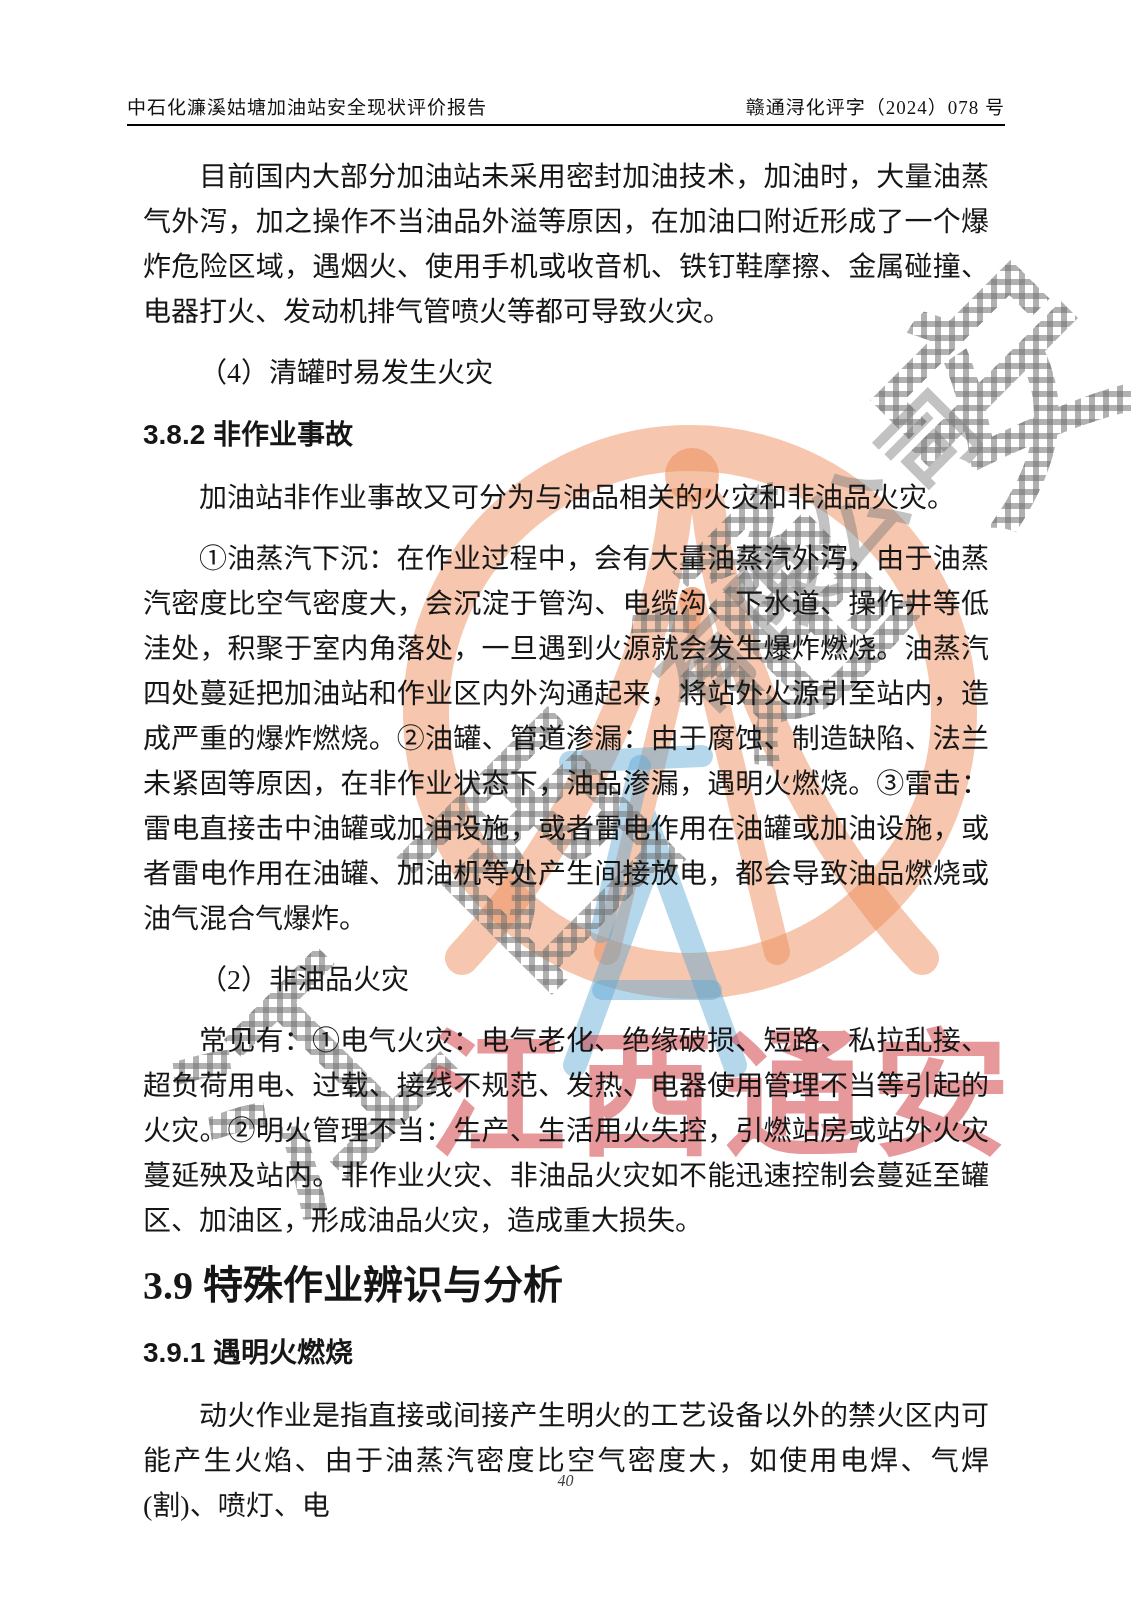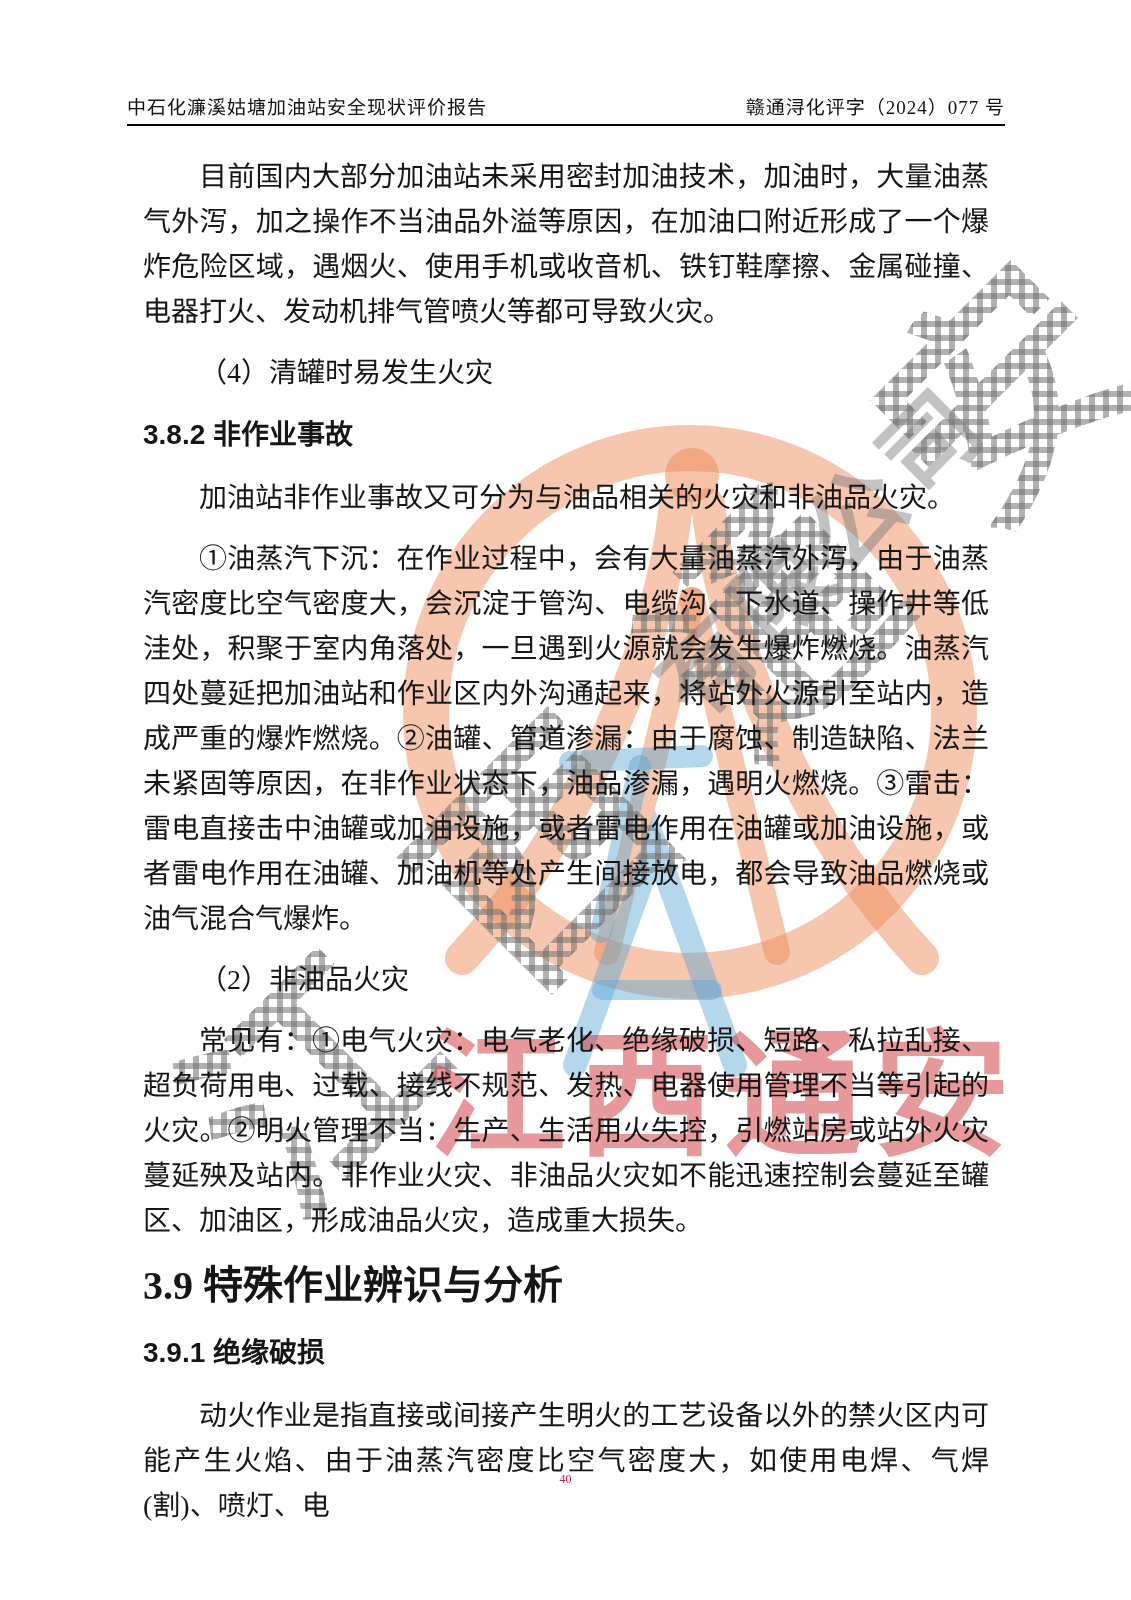--- a/index.html
+++ b/index.html
@@ -34,21 +34,21 @@
     font-family:"Liberation Sans", sans-serif;
     font-weight:bold;line-height:48px;text-indent:0;
   }
   .heading2{
     font-weight:bold;font-size:40px;line-height:54px;
     margin-top:10px;text-indent:0;
   }
   
   .pageno{
     position:absolute;left:0;top:1472px;width:100%;
-    text-align:center;font-size:12px;color:#be185d;z-index:10;
+    text-align:center;font-size:16px;color:#404040;z-index:10;font-style:italic;
   }
   
   .wm{position:absolute;pointer-events:none;white-space:nowrap;}
   .wm-logo{left:0;top:0;z-index:1;}
   .wm-big{
     left:150px;top:1085px;
     transform:rotate(-45deg);transform-origin:0 0;
     font-family:"Liberation Sans", sans-serif;font-weight:bold;
     font-size:235px;line-height:235px;letter-spacing:90px;
     z-index:2;
@@ -100,32 +100,32 @@
   </svg>
 
   <div class="wm wm-big">江西通安</div>
 
   <div class="wm wm-small">有限公司</div>
 
   <div class="wm wm-red">江西通安</div>
 
   <div class="hdr">
     <span>中石化濂溪姑塘加油站安全现状评价报告</span>
-    <span>赣通浔化评字（2024）077 号</span>
+    <span>赣通浔化评字（2024）078 号</span>
   </div>
   <div class="hdr-rule"></div>
 
   <div class="doc">
       <div class="blk paragraph">目前国内大部分加油站未采用密封加油技术，加油时，大量油蒸气外泻，加之操作不当油品外溢等原因，在加油口附近形成了一个爆炸危险区域，遇烟火、使用手机或收音机、铁钉鞋摩擦、金属碰撞、电器打火、发动机排气管喷火等都可导致火灾。</div>
       <div class="blk paragraph">（4）清罐时易发生火灾</div>
       <div class="blk heading3">3.8.2 非作业事故</div>
       <div class="blk paragraph">加油站非作业事故又可分为与油品相关的火灾和非油品火灾。</div>
       <div class="blk paragraph">①油蒸汽下沉：在作业过程中，会有大量油蒸汽外泻，由于油蒸汽密度比空气密度大，会沉淀于管沟、电缆沟、下水道、操作井等低洼处，积聚于室内角落处，一旦遇到火源就会发生爆炸燃烧。油蒸汽四处蔓延把加油站和作业区内外沟通起来，将站外火源引至站内，造成严重的爆炸燃烧。②油罐、管道渗漏：由于腐蚀、制造缺陷、法兰未紧固等原因，在非作业状态下，油品渗漏，遇明火燃烧。③雷击：雷电直接击中油罐或加油设施，或者雷电作用在油罐或加油设施，或者雷电作用在油罐、加油机等处产生间接放电，都会导致油品燃烧或油气混合气爆炸。</div>
       <div class="blk paragraph">（2）非油品火灾</div>
       <div class="blk paragraph">常见有：①电气火灾：电气老化、绝缘破损、短路、私拉乱接、超负荷用电、过载、接线不规范、发热、电器使用管理不当等引起的火灾。②明火管理不当：生产、生活用火失控，引燃站房或站外火灾蔓延殃及站内。非作业火灾、非油品火灾如不能迅速控制会蔓延至罐区、加油区，形成油品火灾，造成重大损失。</div>
       <div class="blk heading2">3.9 特殊作业辨识与分析</div>
-      <div class="blk heading3">3.9.1 绝缘破损</div>
+      <div class="blk heading3">3.9.1 遇明火燃烧</div>
       <div class="blk paragraph">动火作业是指直接或间接产生明火的工艺设备以外的禁火区内可能产生火焰、由于油蒸汽密度比空气密度大，如使用电焊、气焊(割)、喷灯、电</div>
     </div>
 
   <div class="pageno">40</div>
 
 </div>
 
 </body></html>

